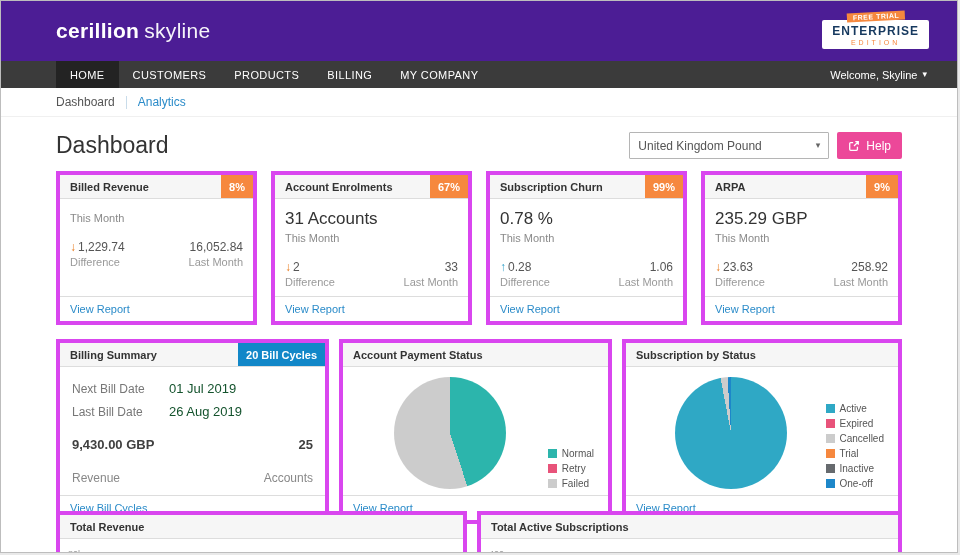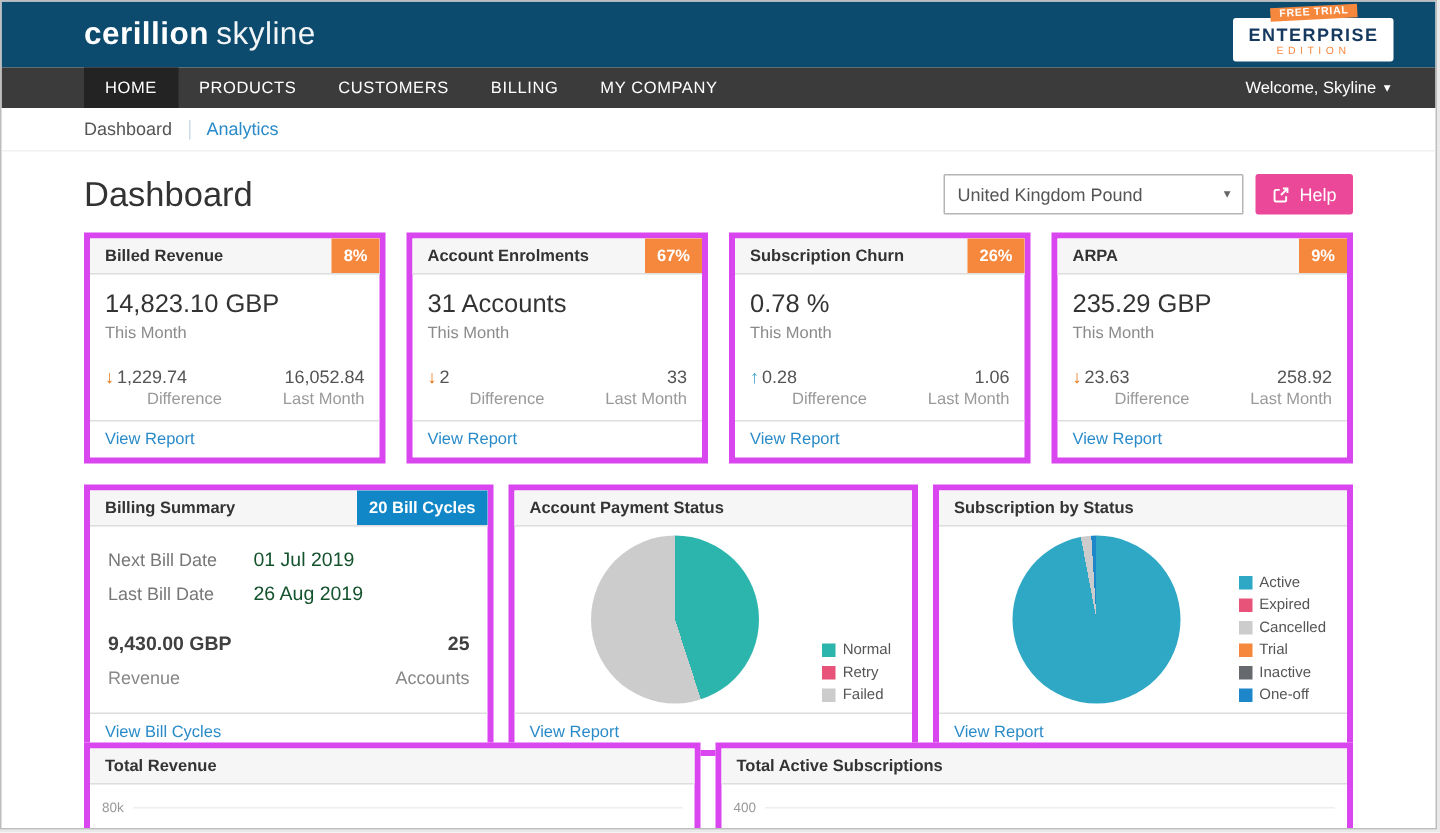--- a/index.html
+++ b/index.html
@@ -1,20 +1,20 @@
 <!DOCTYPE html>
 <html><head>
 <meta charset="utf-8">
 <style>
   * { box-sizing: border-box; margin: 0; padding: 0; }
   body { font-family: "Liberation Sans", sans-serif; background: #e9e9e9; }
   .page { width: 958px; height: 553px; border: 1px solid #bdbdbd; background: #fff; overflow: hidden; position: relative; }
 
   
-  .top-header { height: 44px; background: #0c4a6e; display: flex; align-items: center; padding: 0 28px 0 55px; }
+  .top-header { height: 60px; background: #4c1d95; display: flex; align-items: center; padding: 0 28px 0 55px; }
   .logo { color: #fff; font-size: 21px; letter-spacing: .3px; cursor: pointer; }
   .logo .logo-bold { font-weight: bold; }
   .logo .logo-light { font-weight: normal; margin-left: 5px; opacity: .95; }
   .edition { margin-left: auto; position: relative; padding-top: 7px; }
   .free-trial { position: absolute; top: -1px; left: 50%; transform: translateX(-50%) rotate(-3deg); background: #f6883e; color: #fff; font-size: 7px; font-weight: bold; letter-spacing: .5px; padding: 1px 6px; white-space: nowrap; z-index: 2; }
   .edition-box { background: #fff; padding: 4px 10px 3px; text-align: center; border-radius: 2px; min-width: 88px; }
   .edition-top { color: #16395f; font-weight: bold; font-size: 12px; letter-spacing: 1px; }
   .edition-bottom { color: #f6883e; font-size: 7px; letter-spacing: 3px; margin-top: 1px; }
 
   
@@ -50,30 +50,30 @@
   .card-footer a { color: #2a8bc9; text-decoration: none; cursor: pointer; }
 
   .kpi-grid { display: grid; grid-template-columns: repeat(4, 1fr); gap: 14px; }
   .kpi-body { padding: 10px 10px 8px; }
   .kpi-value { font-size: 17px; color: #333; }
   .kpi-period { font-size: 11px; color: #8a8a8a; margin-top: 3px; }
   .kpi-diff-row { display: flex; justify-content: space-between; align-items: center; margin-top: 16px; font-size: 12px; color: #555; }
   .arrow { font-weight: bold; margin-right: 2px; }
   .arrow.down { color: #e87b1e; }
   .arrow.up { color: #2d9ec8; }
-  .kpi-labels { display: flex; justify-content: space-between; font-size: 11px; color: #999; margin-top: 2px; margin-left: 28px; }
+  .kpi-labels { display: flex; justify-content: space-between; font-size: 11px; color: #999; margin-top: 2px; }
 
   .mid-grid { display: grid; grid-template-columns: 273px 273px 1fr; gap: 10px; margin-top: 14px; height: 160px; }
   .bs-body { padding: 14px 12px 10px; }
   .bs-row { display: flex; align-items: baseline; margin-bottom: 8px; }
   .bs-label { width: 97px; font-size: 12px; color: #777; }
   .bs-value { font-size: 13px; color: #14532d; }
   .bs-bottom { display: flex; justify-content: space-between; margin-top: 18px; }
   .bs-big { font-size: 13px; font-weight: bold; color: #404040; }
-  .bs-sub { font-size: 12px; color: #888; margin-top: 9px; }
+  .bs-sub { font-size: 12px; color: #888; margin-top: 19px; }
   .bs-right { text-align: right; }
 
   .pie-body { flex: 1; display: flex; align-items: flex-end; padding: 6px 10px; }
   .pie-wrap { flex: 1; display: flex; justify-content: center; }
   .pie { width: 112px; height: 112px; border-radius: 50%; background: #ddd; }
   .legend { display: flex; flex-direction: column; gap: 4px; padding-right: 4px; }
   .legend-item { display: flex; align-items: center; gap: 5px; font-size: 10px; color: #555; }
   .swatch { width: 9px; height: 9px; flex: none; }
 
   .bottom-grid { display: grid; grid-template-columns: 411px 1fr; gap: 10px; margin-top: 12px; }
@@ -95,22 +95,22 @@
       <div class="free-trial">FREE TRIAL</div>
       <div class="edition-box">
         <div class="edition-top">ENTERPRISE</div>
         <div class="edition-bottom">EDITION</div>
       </div>
     </div>
   </header>
 
   <nav class="nav">
     <a class="nav-item active">HOME</a>
+    <a class="nav-item">CUSTOMERS</a>
     <a class="nav-item">PRODUCTS</a>
-    <a class="nav-item">CUSTOMERS</a>
     <a class="nav-item">BILLING</a>
     <a class="nav-item">MY COMPANY</a>
     <div class="welcome">
       <span>Welcome, Skyline</span>
       <span class="caret">▾</span>
     </div>
   </nav>
 
   <div class="subnav">
     <span class="current">Dashboard</span>
@@ -138,21 +138,20 @@
   <div class="content">
 
     <div class="kpi-grid">
 
       <div class="card">
         <div class="card-header">
           <span class="card-title">Billed Revenue</span>
           <span class="badge orange">8%</span>
         </div>
         <div class="kpi-body">
-          <div class="kpi-value">14,823.10 GBP</div>
           <div class="kpi-period">This Month</div>
           <div class="kpi-diff-row">
             <span><span class="arrow down">↓</span><span>1,229.74</span></span>
             <span>16,052.84</span>
           </div>
           <div class="kpi-labels">
             <span>Difference</span>
             <span>Last Month</span>
           </div>
         </div>
@@ -179,21 +178,21 @@
           </div>
         </div>
         <div class="card-footer">
           <a>View Report</a>
         </div>
       </div>
 
       <div class="card">
         <div class="card-header">
           <span class="card-title">Subscription Churn</span>
-          <span class="badge orange">26%</span>
+          <span class="badge orange">99%</span>
         </div>
         <div class="kpi-body">
           <div class="kpi-value">0.78 %</div>
           <div class="kpi-period">This Month</div>
           <div class="kpi-diff-row">
             <span><span class="arrow up">↑</span><span>0.28</span></span>
             <span>1.06</span>
           </div>
           <div class="kpi-labels">
             <span>Difference</span>

